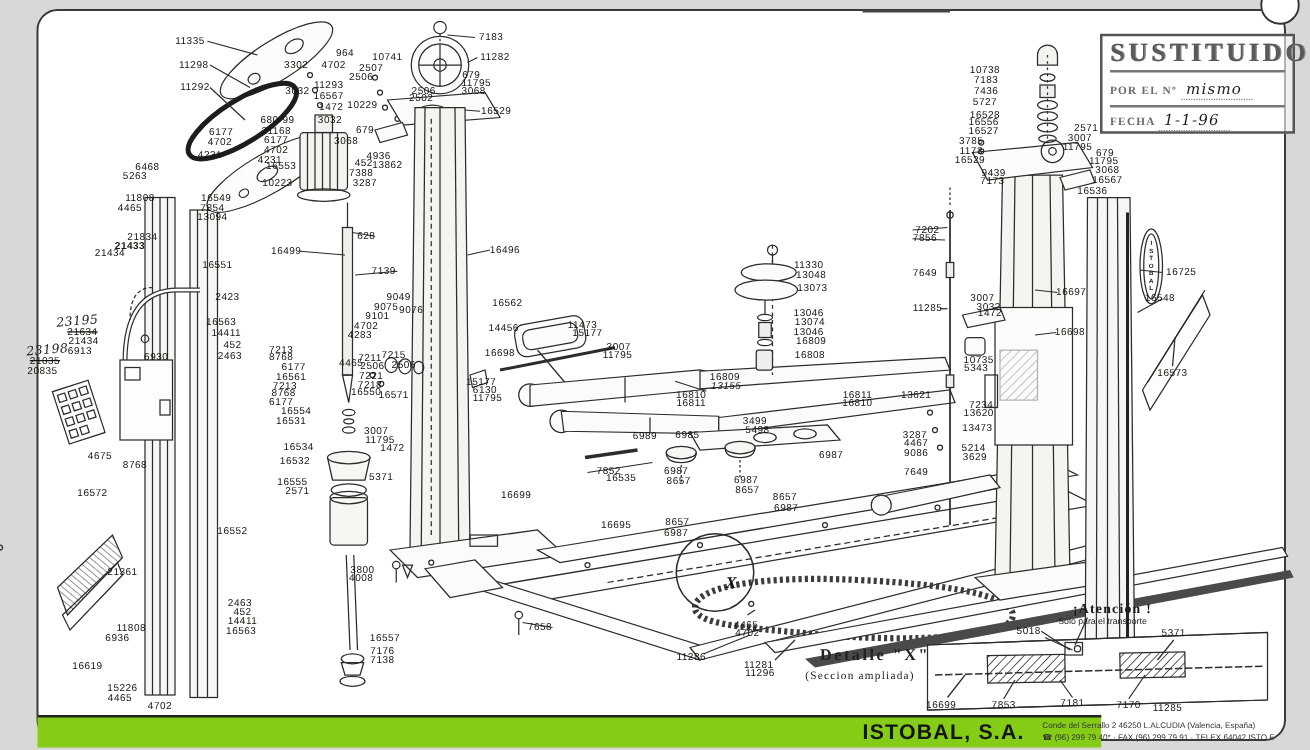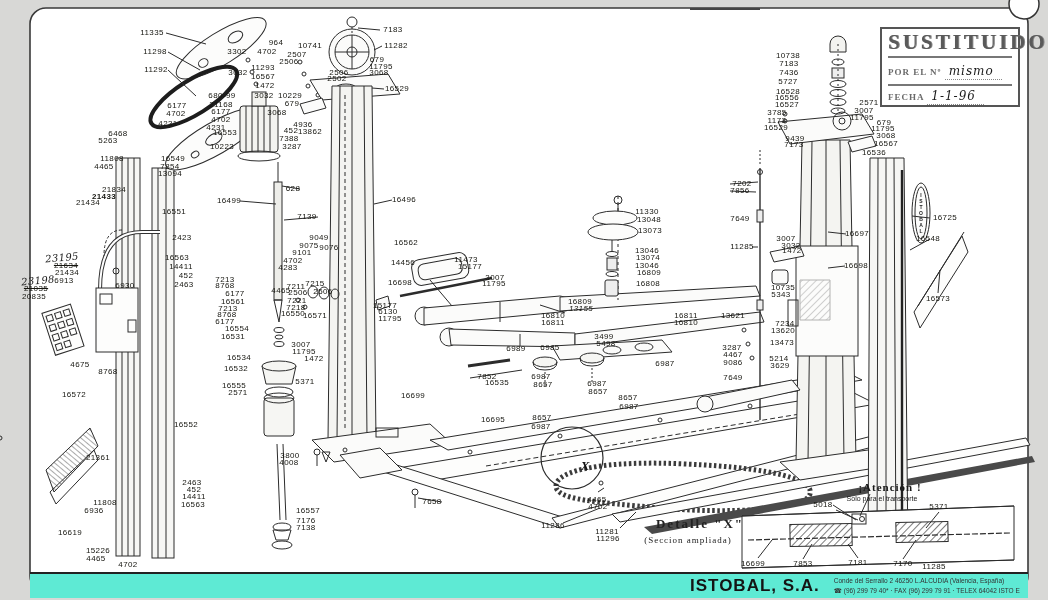--- a/index.html
+++ b/index.html
@@ -4,21 +4,21 @@
 <style>
   html,body{margin:0;padding:0;background:#d8d8d6;}
   #stage{position:relative;width:1048px;height:600px;overflow:hidden;
          font-family:"Liberation Sans",sans-serif;background:#d8d8d6;}
   #art{position:absolute;left:0;top:0;}
   .plbl{position:absolute;transform:translate(-50%,-50%);font:8px/1 "Liberation Sans",sans-serif;
         letter-spacing:.4px;color:#15150f;white-space:nowrap;}
   .plbl.hand{font:italic 10px/1 "DejaVu Serif",serif;transform:translate(-50%,-50%) rotate(-5deg);color:#222;}
   .plbl.strike{text-decoration:line-through;}
   
-  #stamp{position:absolute;left:880px;top:27px;width:140px;height:80px;border:2px solid #555;
+  #stamp{position:absolute;left:880px;top:27px;width:156px;height:80px;border:2px solid #555;
          background:rgba(255,255,255,.6);color:#4a4a4a;padding:2px 6px;box-sizing:border-box;}
   #stamp .big{font:bold 21px/1.1 "Liberation Serif",serif;letter-spacing:3px;color:#5a5a5a;
               border-bottom:2px solid #777;padding-bottom:2px;text-shadow:1px 0 0 #888;}
   #stamp .row{font:bold 9px/1 "Liberation Serif",serif;margin-top:7px;letter-spacing:1px;color:#6a6a6a;}
   #stamp .hw{font:italic 12px/1 "DejaVu Serif",serif;color:#1c1c1c;letter-spacing:1px;
              border-bottom:1px dotted #888;padding:0 8px 1px 4px;}
   #stamp .row2{border-top:2px solid #777;padding-top:4px;}
   
   .dtl-title{position:absolute;left:700px;top:524px;transform:translate(-50%,-50%);
              font:bold 13px "Liberation Serif",serif;letter-spacing:2px;color:#222;}
@@ -27,22 +27,22 @@
   .att-title{position:absolute;left:890px;top:487px;transform:translate(-50%,-50%);
              font:bold 11px "Liberation Serif",serif;letter-spacing:1px;color:#1a1a1a;}
   .att-sub{position:absolute;left:882px;top:498px;transform:translate(-50%,-50%);
            font:7px "Liberation Sans",sans-serif;color:#1a1a1a;}
   .x-mark{position:absolute;left:585px;top:466px;transform:translate(-50%,-50%);
           font:bold italic 13px "Liberation Serif",serif;color:#111;}
   .badge-txt{position:absolute;left:921px;top:213px;transform:translate(-50%,-50%);
              font:bold 5px "Liberation Sans",sans-serif;letter-spacing:0;color:#222;
              writing-mode:vertical-lr;text-orientation:upright;}
   
-  #footer{position:absolute;left:30px;top:572px;width:998px;height:24px;border-top:2px solid #222;
-          background:#5eead4;display:flex;align-items:center;}
+  #footer{position:absolute;left:30px;top:572px;width:851px;height:24px;border-top:2px solid #222;
+          background:#84cc16;display:flex;align-items:center;}
   #footer .co{font:bold 17px "Liberation Sans",sans-serif;letter-spacing:1px;color:#141414;
               margin-left:660px;white-space:nowrap;}
   #footer .addr{font:6.5px/1.5 "Liberation Sans",sans-serif;color:#333;margin-left:14px;white-space:nowrap;}
 </style>
 </head>
 <body>
 
 <div id="stage">
 
   <svg id="art" width="1048" height="600" viewBox="0 0 1048 600">
@@ -370,21 +370,21 @@
       <span class="plbl" style="left: 156px; top: 70px;">11292</span>
       <span class="plbl" style="left: 237px; top: 52px;">3302</span>
       <span class="plbl" style="left: 238px; top: 73px;">3032</span>
       <span class="plbl" style="left: 276px; top: 43px;">964</span>
       <span class="plbl" style="left: 267px; top: 52px;">4702</span>
       <span class="plbl" style="left: 263px; top: 68px;">11293</span>
       <span class="plbl" style="left: 263px; top: 77px;">16567</span>
       <span class="plbl" style="left: 297px; top: 55px;">2507</span>
       <span class="plbl" style="left: 289px; top: 62px;">2506</span>
       <span class="plbl" style="left: 310px; top: 46px;">10741</span>
-      <span class="plbl" style="left: 290px; top: 84px; margin-top: 12px;">10229</span>
+      <span class="plbl" style="left: 290px; top: 84px;">10229</span>
       <span class="plbl" style="left: 222px; top: 96px;">680-99</span>
       <span class="plbl" style="left: 221px; top: 105px;">21168</span>
       <span class="plbl" style="left: 265px; top: 86px;">1472</span>
       <span class="plbl" style="left: 264px; top: 96px;">3032</span>
       <span class="plbl" style="left: 292px; top: 104px;">679</span>
       <span class="plbl" style="left: 277px; top: 113px;">3068</span>
       <span class="plbl" style="left: 177px; top: 106px;">6177</span>
       <span class="plbl" style="left: 176px; top: 114px;">4702</span>
       <span class="plbl" style="left: 168px; top: 124px;">4231</span>
       <span class="plbl" style="left: 221px; top: 112px;">6177</span>

